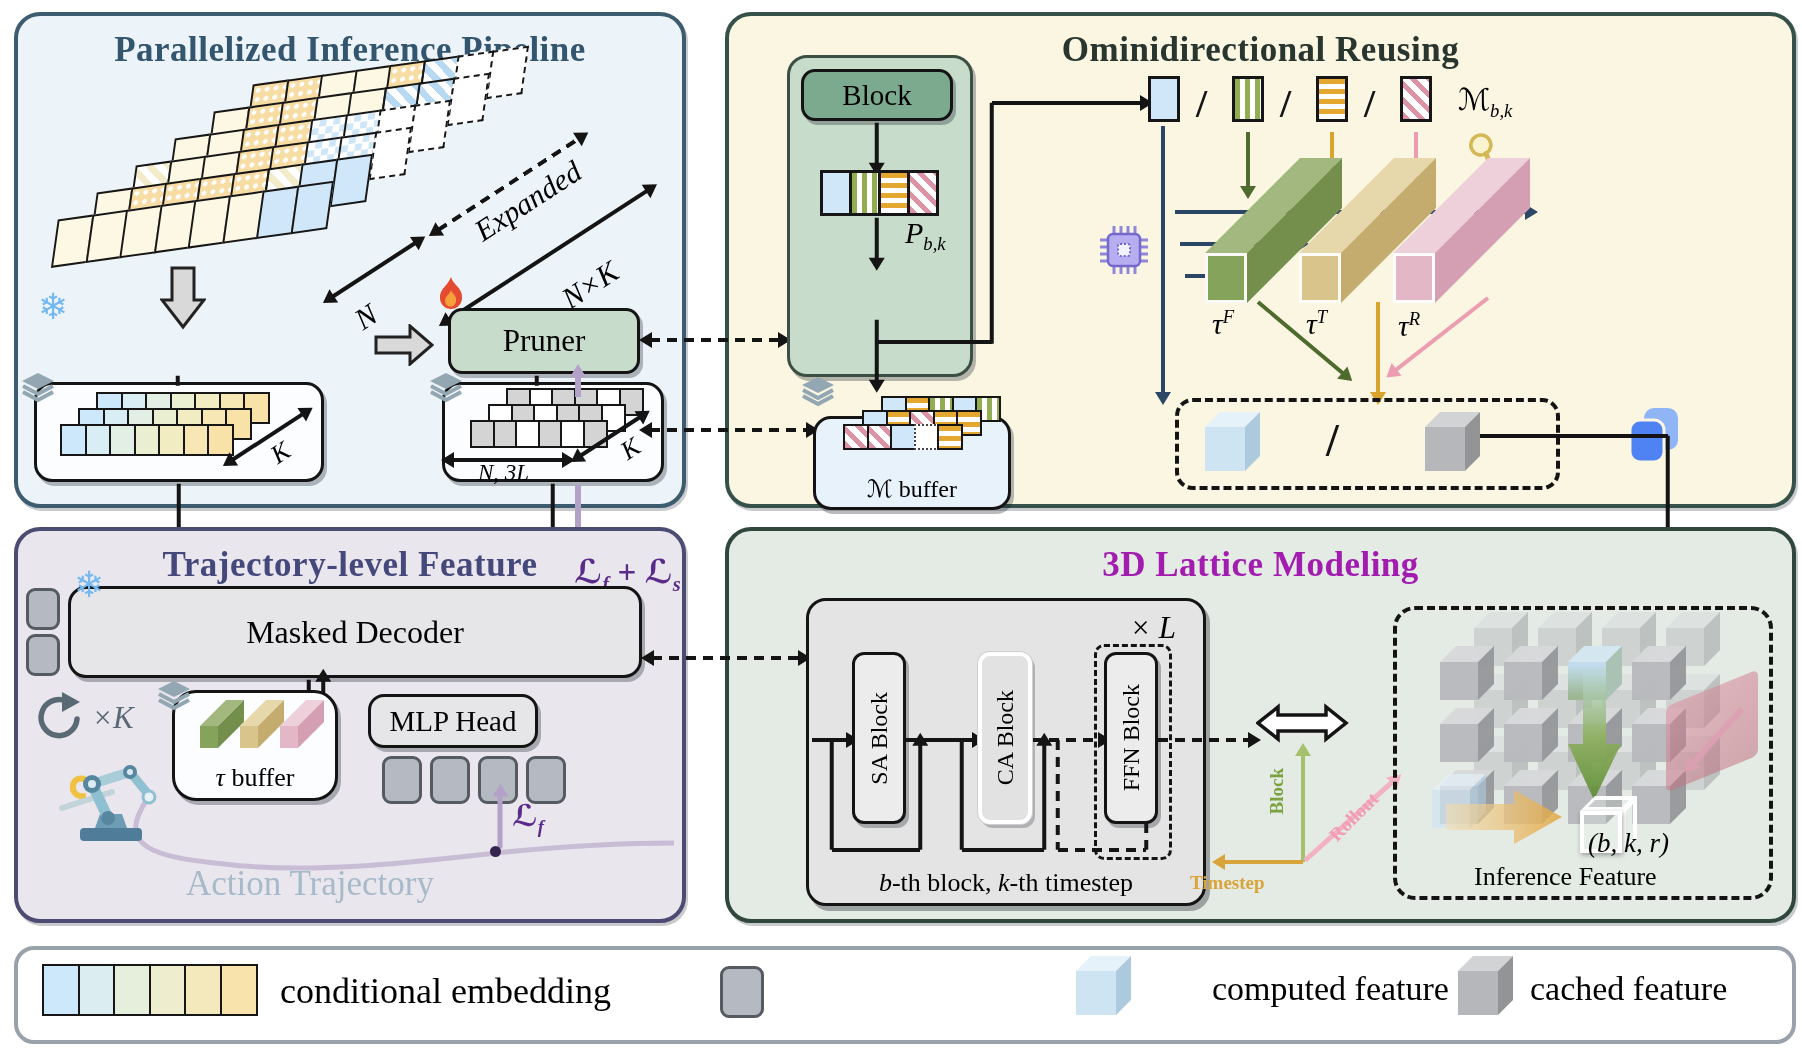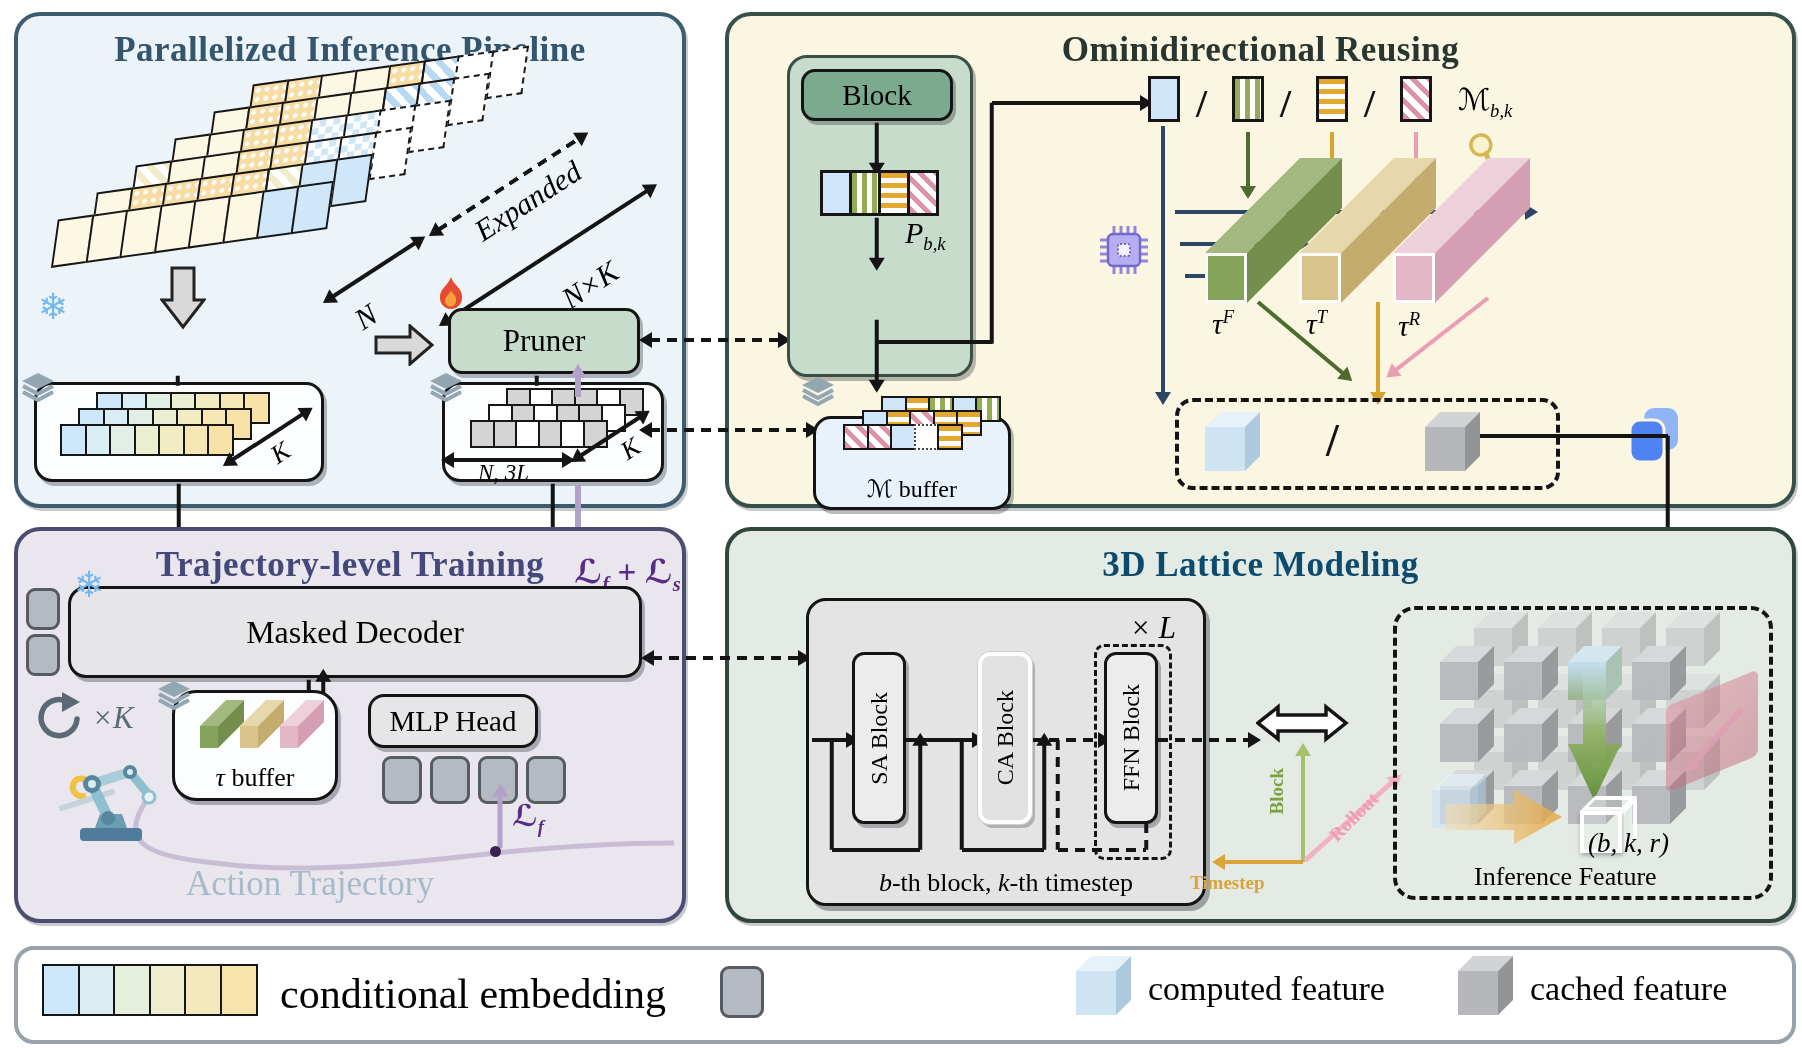--- a/index.html
+++ b/index.html
@@ -8,21 +8,21 @@
   .panel{position:absolute;border-radius:26px;box-shadow:2px 3px 0 rgba(40,45,60,.25);}
   #panel1{left:14px;top:12px;width:664px;height:488px;background:#ecf4f9;border:4px solid #3e5c70;}
   #panel2{left:725px;top:12px;width:1063px;height:488px;background:#faf6e2;border:4px solid #35514a;}
   #panel3{left:14px;top:527px;width:664px;height:388px;background:#e9e6ee;border:4px solid #4c4c72;}
   #panel4{left:725px;top:527px;width:1063px;height:388px;background:#e4ebe5;border:4px solid #30473d;}
   #legendbar{left:14px;top:946px;width:1774px;height:90px;background:#ffffff;border:4px solid #99a1aa;border-radius:20px;position:absolute;}
   .ptitle{position:absolute;left:0;top:14px;width:100%;text-align:center;font-size:35px;font-weight:700;letter-spacing:.5px;}
   #panel1 .ptitle{color:#33566e;}
   #panel2 .ptitle{color:#28362f;}
   #panel3 .ptitle{color:#45487a;}
-  #panel4 .ptitle{color:#0c4a6e;}
+  #panel4 .ptitle{color:#a21caf;}
   .box{position:absolute;border:3.5px solid #141414;border-radius:14px;display:flex;align-items:center;justify-content:center;box-shadow:3px 4px 0 rgba(20,25,35,.3);box-sizing:border-box;}
   .graybox{background:#e6e6e8;}
   .greenbox{background:#7caa8e;}
   .whitebox{background:#fbfdfe;}
   .lbluebox{background:#e8f2fa;margin-top:28px;}
   .math{font-style:italic;font-family:"Liberation Serif","DejaVu Serif",serif;}
   .script{font-family:"DejaVu Serif","DejaVu Sans",serif;}
   sub,sup{font-size:62%;}
   
   .ln{position:absolute;transform-origin:left center;color:#141414;}
@@ -290,21 +290,21 @@
   <svg class="abs" style="left:800px;top:376px;z-index:5;" width="36" height="32">
     <path d="M18 1 L34 9 L18 17 L2 9 Z" fill="#93a7b3"></path>
     <path d="M3 14 L18 22 L33 14 M3 20 L18 28 L33 20" stroke="#93a7b3" stroke-width="4" fill="none"></path>
   </svg>
 
   <div class="ln solid h3" style="left:1480px;top:434px;width:188px;"></div>
   <div class="ln solid h3" style="left:1668px;top:434px;width:388px;transform:rotate(90deg);"></div>
   <div class="ln solid h3 ha" style="left:1668px;top:820px;width:40px;transform:rotate(180deg);"></div>
 
   <div id="panel3" class="panel">
-    <div class="ptitle">Trajectory-level Training</div>
+    <div class="ptitle">Trajectory-level Feature</div>
   </div>
   <div class="note math" style="left:574px;top:552px;font-size:33px;color:#5b2b8a;font-weight:700;">
     <span class="script">ℒ</span><sub>f</sub><span> + </span><span class="script">ℒ</span><sub>s</sub>
   </div>
 
   <div class="box graybox" style="left:68px;top:586px;width:574px;height:92px;border-radius:18px;font-size:32px;">
     <span>Masked Decoder</span>
   </div>
   <div class="note" style="left:74px;top:564px;font-size:36px;color:#74b8f0;z-index:5;">❄</div>
   <div class="sq" style="left:26px;top:588px;width:34px;height:42px;"></div>
@@ -576,28 +576,28 @@
   <div class="cube cube-wire" style="left:1580px;top:796px;z-index:6;">
       <div class="ct"></div>
       <div class="cs"></div>
       <div class="cf"></div>
     </div>
   <div class="note math" style="left:1588px;top:828px;font-size:27px;z-index:6;">(b, k, r)</div>
   <div class="note" style="left:1474px;top:862px;font-size:26px;z-index:6;">Inference Feature</div>
 
   <div id="legendbar"></div>
   <div class="abs" id="legendcells" style="left:42px;top:964px;"><div class="mcell" style="width: 38px; height: 52px; background: rgb(205, 232, 251);"></div><div class="mcell" style="width: 38px; height: 52px; background: rgb(220, 237, 242);"></div><div class="mcell" style="width: 38px; height: 52px; background: rgb(230, 239, 220);"></div><div class="mcell" style="width: 38px; height: 52px; background: rgb(238, 238, 207);"></div><div class="mcell" style="width: 38px; height: 52px; background: rgb(244, 233, 189);"></div><div class="mcell" style="width: 38px; height: 52px; background: rgb(248, 227, 172);"></div></div>
-  <div class="note" style="left:280px;top:970px;font-size:42px;">conditional embedding</div>
+  <div class="note" style="left:280px;top:970px;font-size:36px;">conditional embedding</div>
   <div class="sq" style="left:720px;top:966px;width:44px;height:52px;"></div>
   <div class="cube cube-s cb-blue" style="left:1076px;top:956px;">
       <div class="ct"></div>
       <div class="cs"></div>
       <div class="cf"></div>
     </div>
-  <div class="note" style="left:1148px;top:970px;font-size:34px;">computed feature</div>
+  <div class="note" style="left:1212px;top:970px;font-size:34px;">computed feature</div>
   <div class="cube cube-s cb-gray" style="left:1458px;top:956px;">
       <div class="ct"></div>
       <div class="cs"></div>
       <div class="cf"></div>
     </div>
   <div class="note" style="left:1530px;top:970px;font-size:34px;">cached feature</div>
 
 </div>
 
 </body></html>

